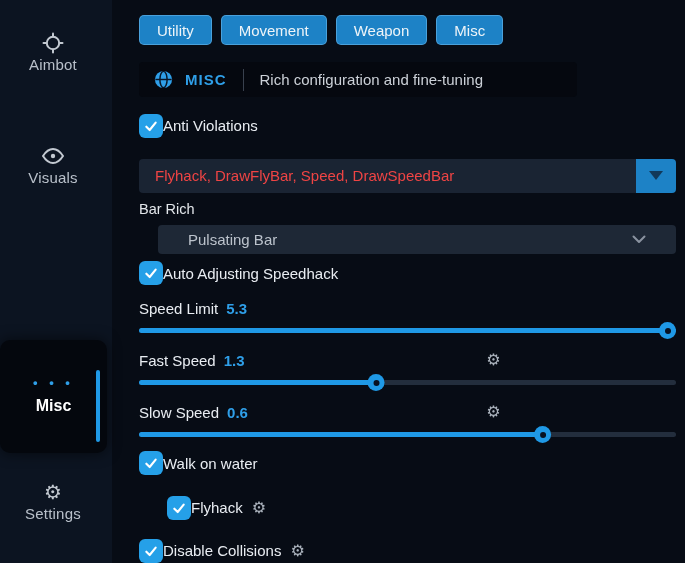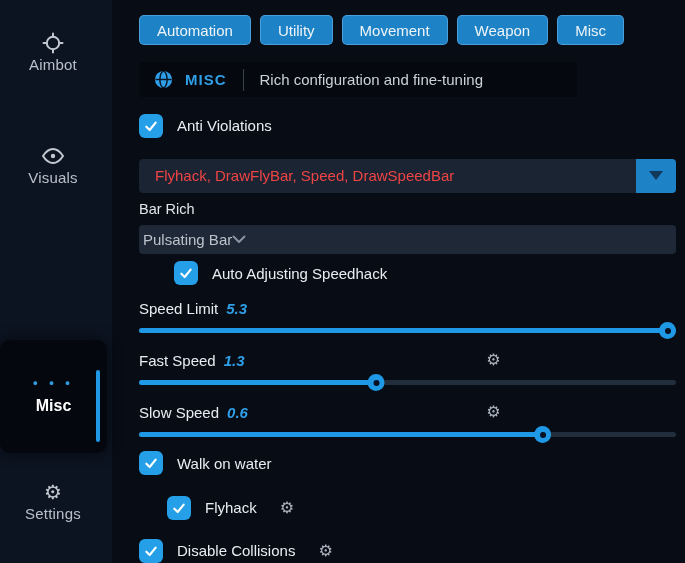--- a/index.html
+++ b/index.html
@@ -40,51 +40,51 @@
     border:1px solid rgba(130,200,245,.45);color:#eef4f8;font-size:15px;
     display:flex;align-items:center;cursor:pointer;font-family:inherit;
   }
   .banner{
     margin-top:17px;width:438px;height:38px;background:var(--banner-bg);border-radius:4px;
     display:flex;align-items:center;padding-left:15px;gap:12px;
   }
   .banner-title{color:var(--value-blue);font-weight:bold;font-size:15px;letter-spacing:1px;}
   .banner-divider{width:1px;height:22px;background:#39414e;margin:0 4px;}
   .banner-sub{color:#ccd1d8;font-size:15px;}
-  .chk-row{display:flex;align-items:center;gap:14px;height:26px;}
+  .chk-row{display:flex;align-items:center;height:26px;}
   .chk-box{
     width:24px;height:24px;border-radius:6px;background:var(--checkbox-blue);flex:none;
     display:flex;align-items:center;justify-content:center;cursor:pointer;
   }
   .chk-label{font-size:15px;color:var(--text-light);}
   .row-gear{font-size:16px;color:#aab2bc;margin-left:9px;font-family:"DejaVu Sans",sans-serif;cursor:pointer;}
   .multi-select{margin-top:21px;height:37px;display:flex;border-radius:4px;overflow:hidden;cursor:pointer;}
   .multi-select .value{flex:1;background:var(--field-bg);display:flex;align-items:center;padding-left:16px;font-size:15px;color:#ef4444;}
   .multi-select .btn{width:40px;background:var(--tab-blue);display:flex;align-items:center;justify-content:center;}
   .tri-down{width:0;height:0;border-left:7px solid transparent;border-right:7px solid transparent;border-top:9px solid #12395a;}
   .field-label{margin-top:8px;font-size:14.5px;color:#e2e6ea;}
   .select{
     margin-top:8px;height:31px;background:var(--select-bg);border-radius:4px;
-    display:flex;align-items:center;padding:0 4px;cursor:pointer;
+    display:flex;align-items:center;justify-content:space-between;padding:0 30px;cursor:pointer;margin-left:19px;
   }
   .select .value{font-size:15px;color:#bcc3cc;}
   .slider-group{margin-top:0;}
   .slider-label-row{position:relative;height:22px;display:flex;align-items:center;gap:8px;}
   .s-label{font-size:15px;color:var(--text-light);}
-  .s-value{font-size:15px;font-weight:bold;color:var(--value-blue);font-style:italic;}
+  .s-value{font-size:15px;font-weight:bold;color:var(--value-blue);}
   .s-gear{position:absolute;left:63%;top:1px;}
   .track-wrap{position:relative;height:26px;}
   .track{position:absolute;left:0;right:0;top:9px;height:5px;border-radius:3px;background:var(--track-bg);}
   .fill{height:100%;border-radius:3px;background:var(--accent);}
   .thumb{
     position:absolute;top:3px;width:17px;height:17px;border-radius:50%;background:var(--accent);
     display:flex;align-items:center;justify-content:center;cursor:pointer;
   }
   .thumb::after{content:"";width:6px;height:6px;border-radius:50%;background:#081222;}
-  .mt16{margin-top:16px;} .mt12{margin-top:12px;} .mt7{margin-top:7px;margin-left:35px;} .mt4{margin-top:4px;text-align:right;}
+  .mt16{margin-top:16px;} .mt12{margin-top:12px;} .mt7{margin-top:7px;} .mt4{margin-top:4px;text-align:right;}
   .mt2{margin-top:2px;} .mt20{margin-top:20px;padding-left:28px;} .mt19{margin-top:19px;}
 </style>
 </head>
 <body>
 
 <nav class="sidebar">
 
   <div class="side-item" style="top:32px">
     <span class="side-icon">
       <svg width="22" height="22" viewBox="0 0 22 22" fill="none" stroke="#c3c9d1" stroke-width="2" stroke-linecap="round">
@@ -119,21 +119,20 @@
     <span class="side-icon">
         <span class="gear-glyph">⚙</span>
       </span>
     <span class="lbl">Settings</span>
   </div>
 </nav>
 
 <main class="main">
 
   <div class="tabs">
-    <button class="tab">Automation</button>
     <button class="tab">Utility</button>
     <button class="tab">Movement</button>
     <button class="tab">Weapon</button>
     <button class="tab">Misc</button>
   </div>
 
   <div class="banner">
     <span style="display:flex">
       <svg width="19" height="19" viewBox="0 0 21 21">
         <circle cx="10.5" cy="10.5" r="9.5" fill="#2f9fe8"></circle>

